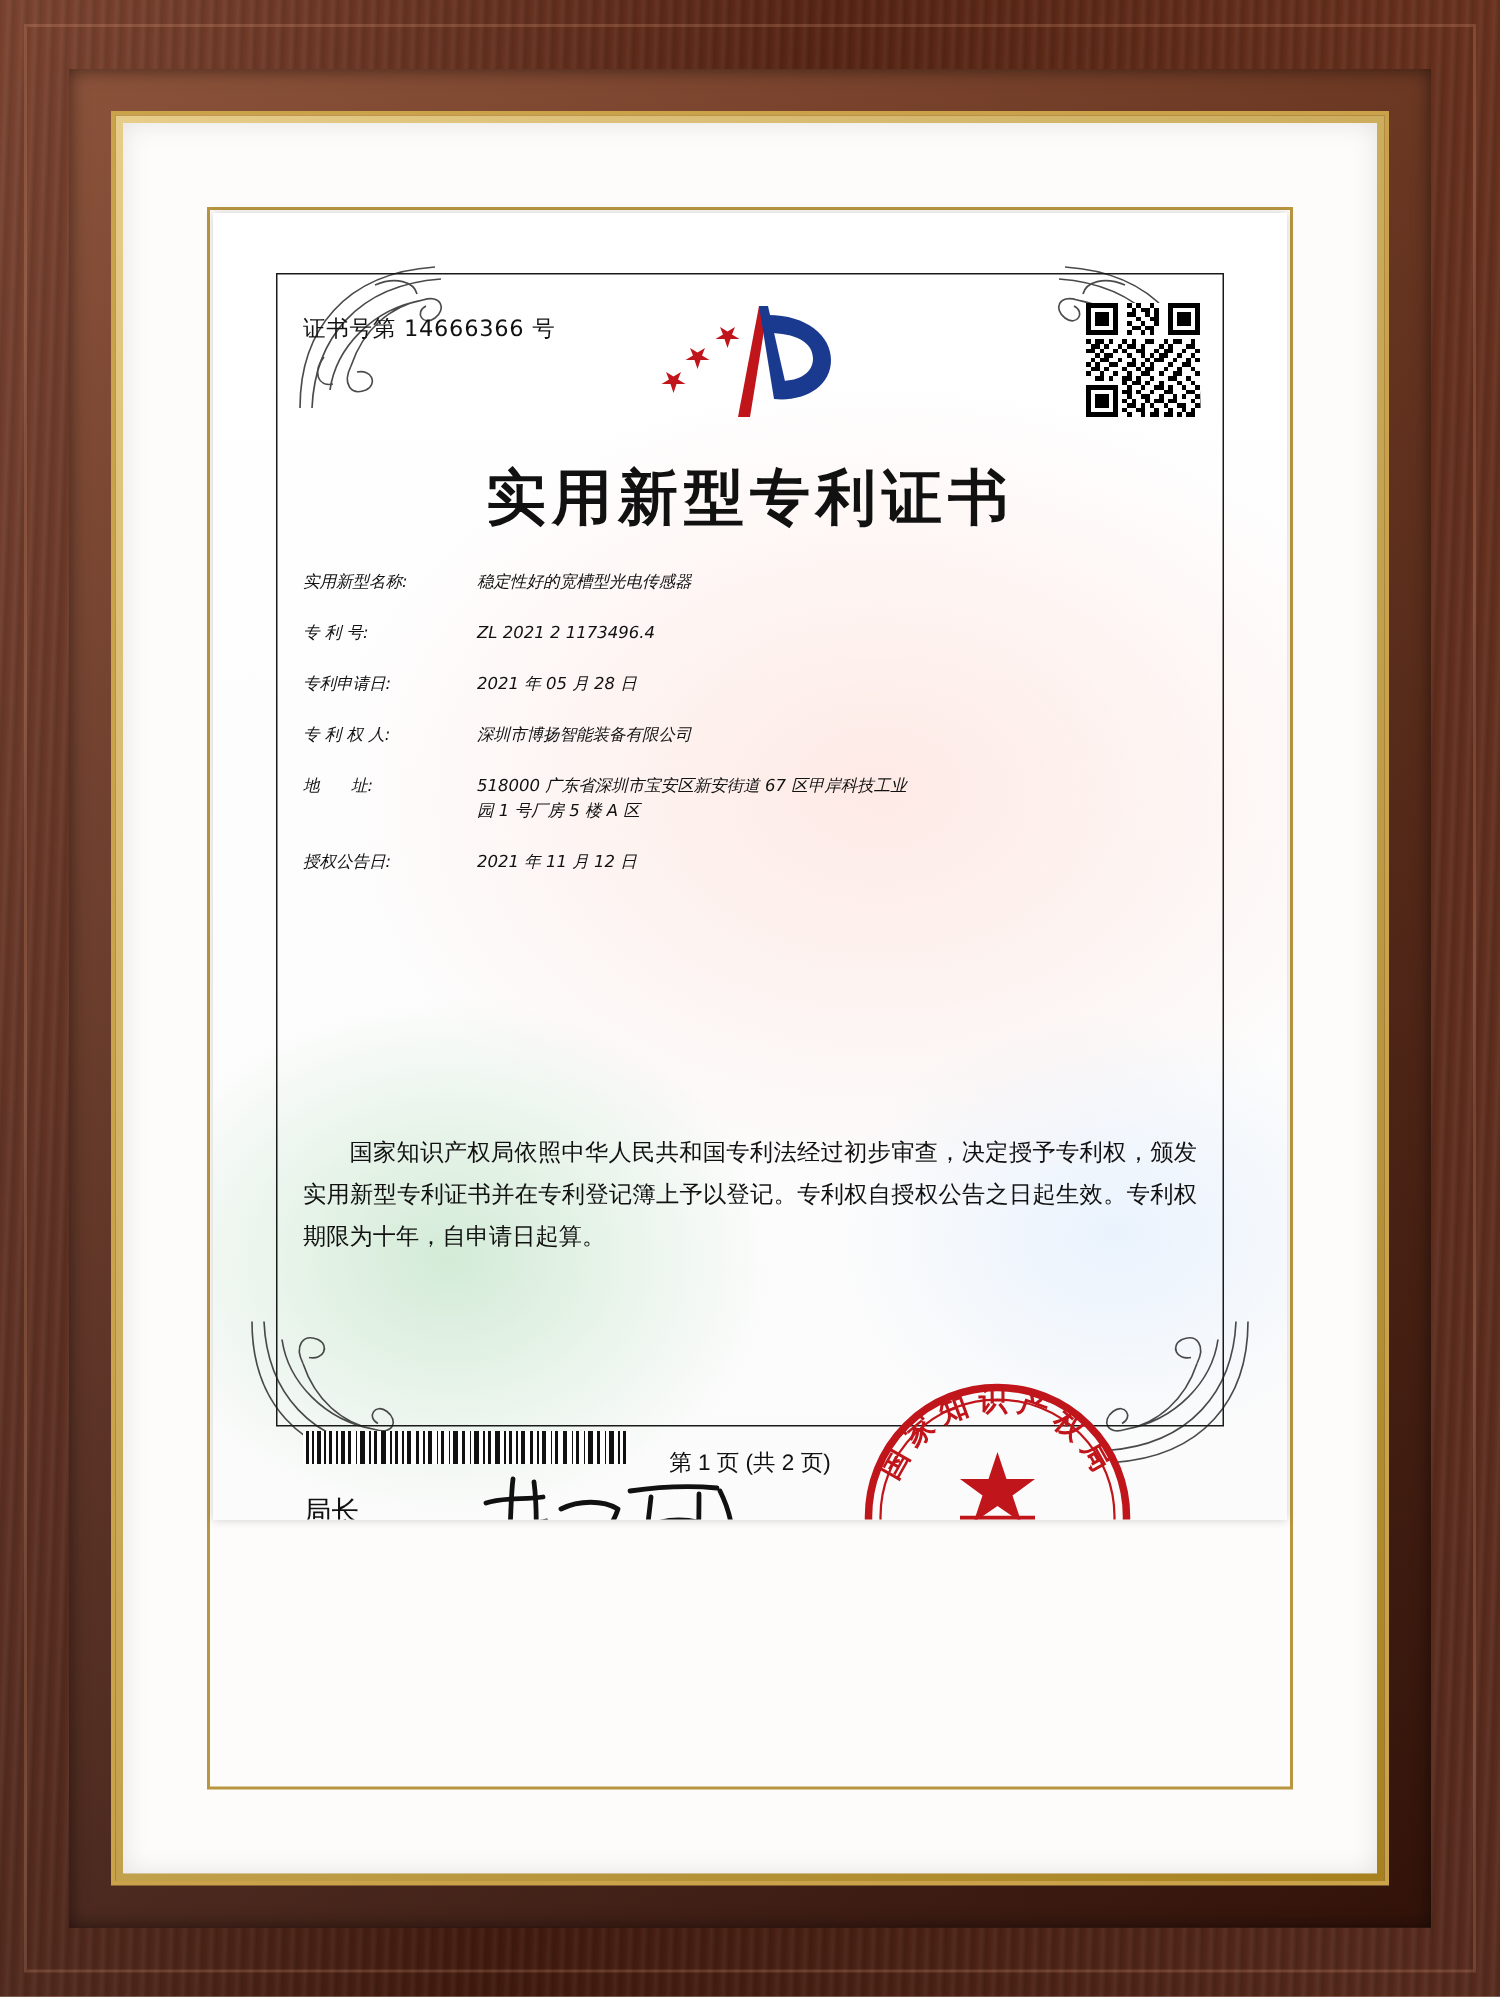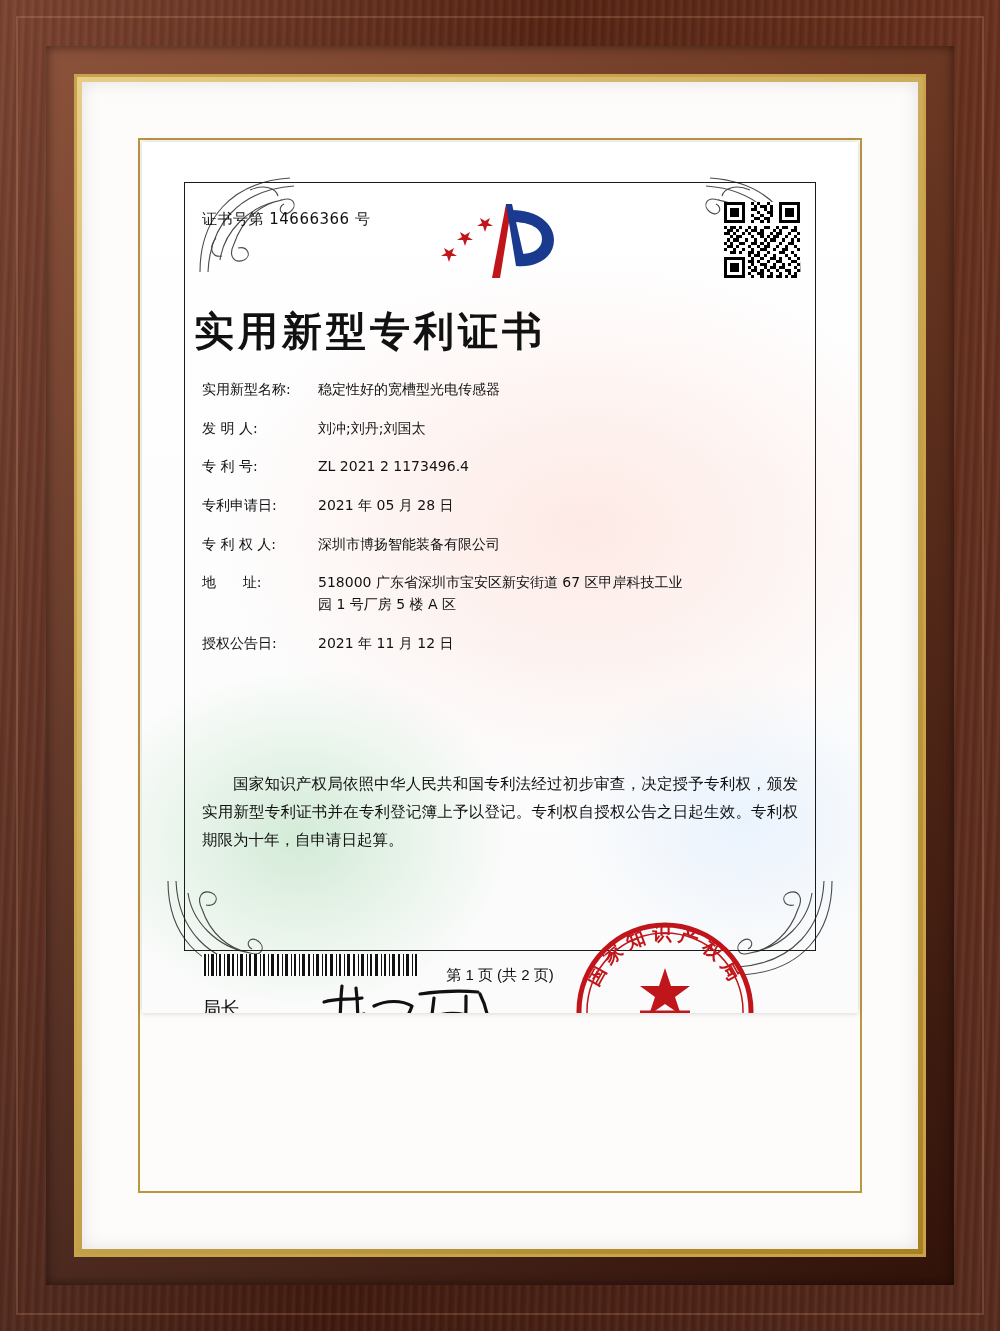--- a/index.html
+++ b/index.html
@@ -115,32 +115,34 @@
   }
   .qr {
     position: absolute;
     right: 6px; top: 8px;
     width: 76px; height: 76px;
     background: #fff;
   }
   .title {
     position: absolute;
     left: 0; right: 0; top: 110px;
+    text-align: center;
     font-size: 40px;
     font-weight: bold;
     letter-spacing: 4px;
     font-family: "DejaVu Sans", "Liberation Sans", sans-serif;
   }
 
   .fields {
     position: absolute;
     left: 8px; right: 8px; top: 185px;
-    font-size: 14px;
+    font-size: 11px;
     font-family: "DejaVu Sans", "Liberation Sans", sans-serif;
     line-height: 1.55;
+    font-style: italic;
   }
   .field-row {
     display: flex;
     align-items: flex-start;
     margin-bottom: 17px;
   }
   .field-label {
     width: 116px;
     flex: 0 0 116px;
     letter-spacing: 0px;
@@ -163,21 +165,21 @@
 
   .paras {
     position: absolute;
     left: 8px; right: 8px; top: 560px;
     font-size: 15.5px;
     line-height: 1.82;
     font-family: "DejaVu Sans", "Liberation Sans", sans-serif;
     text-align: justify;
   }
   .paras p {
-    margin: 16px 0 2px 0;
+    margin: 0 0 2px 0;
     text-indent: 2em;
   }
 
   .barcode {
     position: absolute;
     left: 8px; top: 760px;
     width: 218px; height: 22px;
   }
   .sig-block {
     position: absolute;
@@ -449,24 +451,20 @@
 
     <div class="title">实用新型专利证书</div>
 
     <div class="fields">
 
       <div class="field-row">
         <span class="field-label">实用新型名称:</span>
         <span class="field-value">稳定性好的宽槽型光电传感器</span>
       </div>
 
-      <div class="field-row">
-        <span class="field-label">发 明 人:</span>
-        <span class="field-value">刘冲;刘丹;刘国太</span>
-      </div>
 
       <div class="field-row">
         <span class="field-label">专 利 号:</span>
         <span class="field-value">ZL 2021 2 1173496.4</span>
       </div>
 
       <div class="field-row">
         <span class="field-label">专利申请日:</span>
         <span class="field-value">2021 年 05 月 28 日</span>
       </div>

